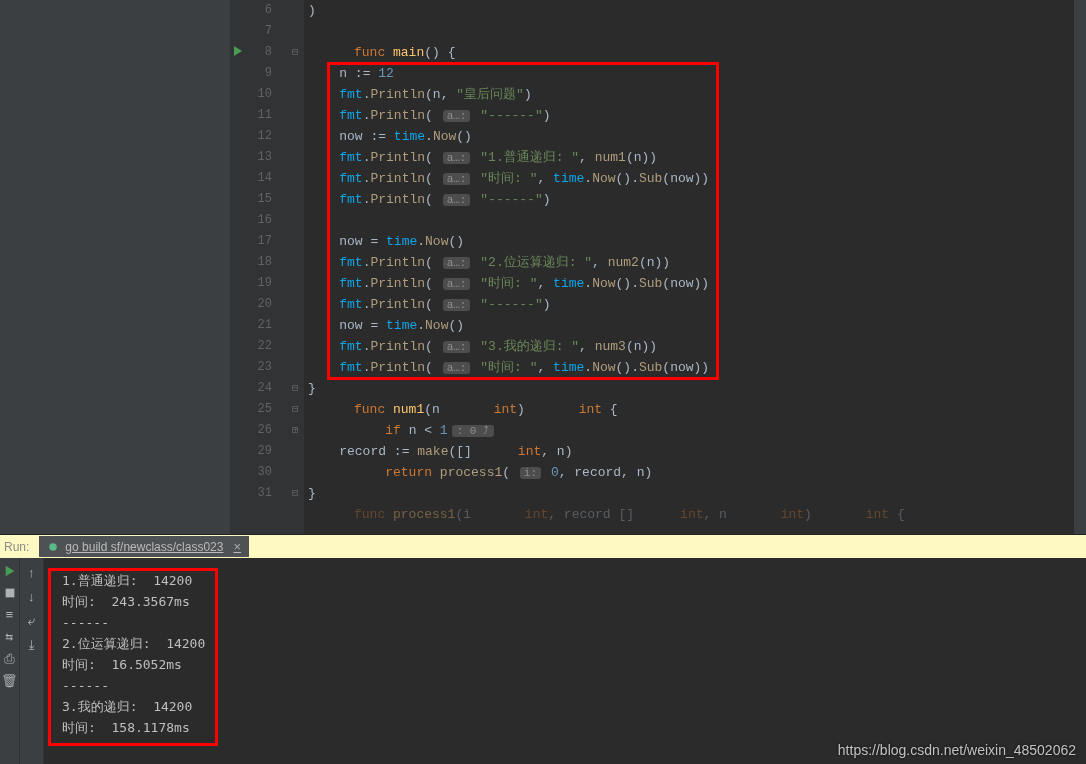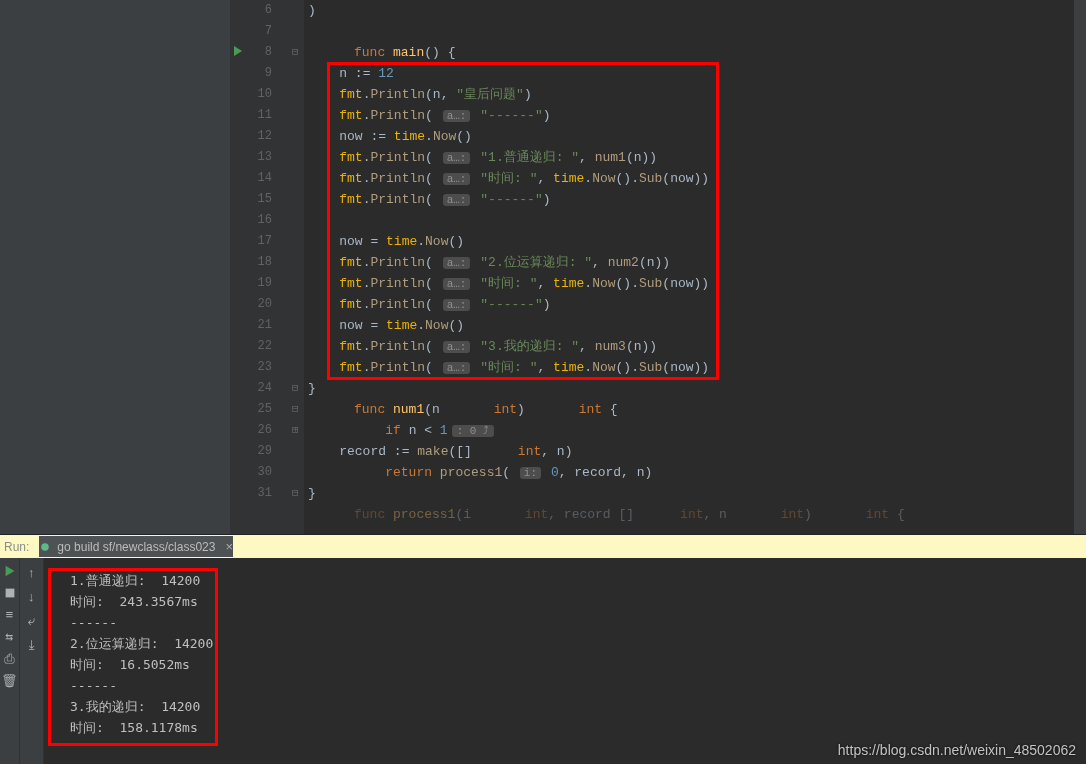--- a/index.html
+++ b/index.html
@@ -88,21 +88,21 @@
     width: 170px;
     height: 178px;
     pointer-events: none;
   }
   
   .kw { color: #cc7832; margin-left: 46px; }
   .fn { color: #ffc66d; }
   .str { color: #6a8759; }
   .num { color: #6897bb; }
   .id { color: #a9b7c6; }
-  .pkg { color:#eab308; }
+  .pkg { color:#0ea5e9; }
   .call { color:#b09d7d; }
   .param-hint{
     background:#4d4d4d;
     color:#8f8f8f;
     border-radius:3px;
     padding:0 4px;
     font-size:11px;
     margin:0 2px;
   }
   .inlay{
@@ -132,21 +132,21 @@
     align-items:center;
     font-size:12px;
     color:#bbb;
     padding-left:4px;
     border-top:1px solid #232323;
     font-family: 'Segoe UI', sans-serif;
   }
   .run-tab-header .label{ color:#8c8c8c; margin-right:10px;}
   .run-tab-header .tab{
     display:flex; align-items:center; gap:6px;
-    background:#4e5254; padding:3px 0; border-radius:0;
+    background:#4e5254; padding:3px 8px; border-radius:0;text-decoration:underline;
   }
   .run-tab-header .bug{
     width:12px;height:12px; color:#5cba8a;
   }
   .run-tab-header .close{ color:#aaa; margin-left:4px; font-size:13px;}
   .run-body{
     position:absolute;
     top:558px; left:0; right:0; bottom:0;
     display:flex;
     background:#2b2b2b;
@@ -168,21 +168,21 @@
     flex-direction:column;
     align-items:center;
     gap:10px;
     padding-top:8px;
     border-right:1px solid #323232;
   }
   .tb-ico{ width:14px;height:14px; color:#afb1b3; display:flex;align-items:center;justify-content:center;}
   .tb-ico.play{ color:#499c54;}
   .console{
     flex:1;
-    padding:12px 26px;
+    padding:12px 18px;
     font-family: Consolas, Monaco, monospace;
     font-size:13px;
     color:#bfbfbf;
     line-height:21px;
     white-space:pre;
   }
   .watermark{
     position:absolute;
     right:10px; bottom:6px;
     color:#ddd;

